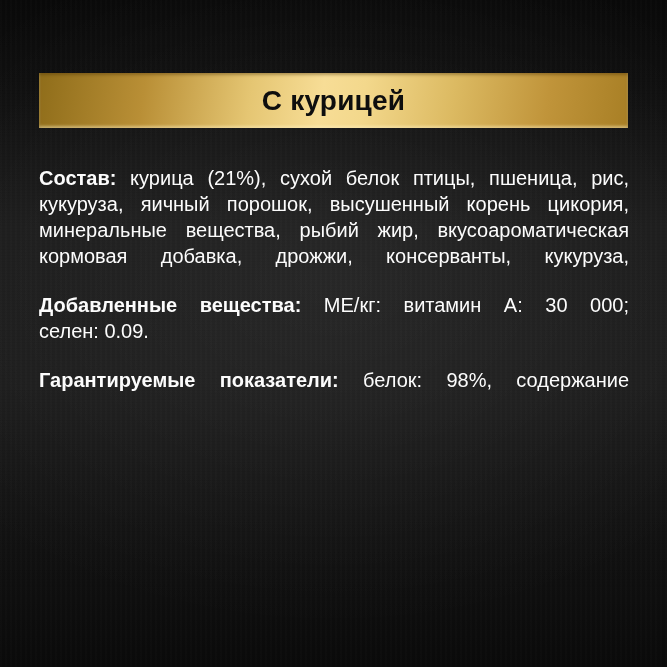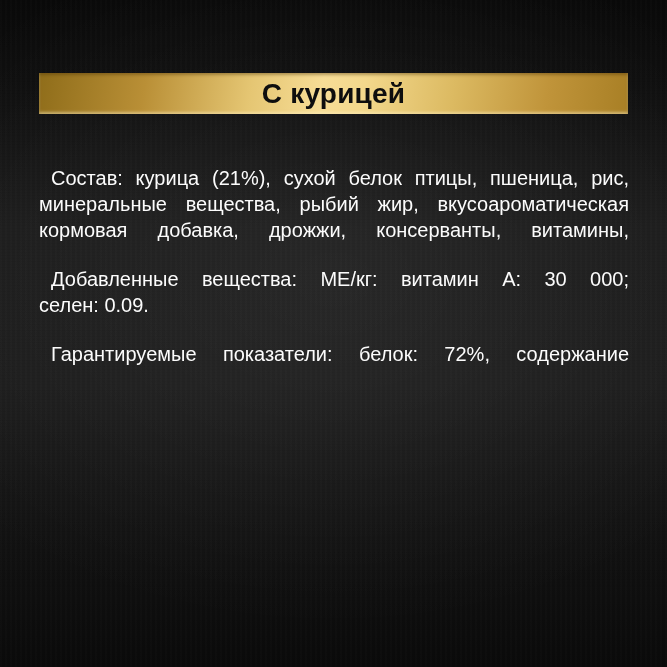--- a/index.html
+++ b/index.html
@@ -15,21 +15,21 @@
   
   .texture {
     position: absolute; inset: 0; pointer-events: none;
     background:
       repeating-linear-gradient(90deg, rgba(255,255,255,0.012) 0 2px, rgba(0,0,0,0) 2px 5px),
       repeating-linear-gradient(0deg, rgba(0,0,0,0.035) 0 1px, rgba(0,0,0,0) 1px 3px);
   }
   .banner {
     position: absolute;
     top: 73px; left: 39px;
-    width: 589px; height: 41px;
+    width: 589px; height: 55px;
     display: flex; align-items: center; justify-content: center;
     background: linear-gradient(98deg,
       #8f6d1a 0%, #b98f36 18%, #e5c673 36%, #f7dd96 48%,
       #f3d88c 55%, #dcba62 70%, #c0943a 86%, #a87f25 100%);
     box-shadow:
       inset 0 2px 3px rgba(70,45,0,0.38),
       inset 0 -2px 3px rgba(255,243,198,0.5);
   }
   .banner-title {
     font-size: 28px;
@@ -44,41 +44,42 @@
     color: #fcfcfc;
     font-size: 20px;
     line-height: 26px;
   }
   .section + .section { margin-top: 23px; }
   .line {
     text-align: justify;
     text-align-last: justify;
   }
   .line.last { text-align-last: left; }
-  .label { font-weight: normal; margin-left: 12px; }
+  .label { font-weight: bold; }
 </style>
 </head>
 <body>
 
 <div class="texture"></div>
 
 <div class="banner">
   <span class="banner-title">С курицей</span>
 </div>
 
 <div class="content">
 
   <div class="section">
     <div class="line"><span class="label">Состав:</span><span> курица (21%), сухой белок птицы, пшеница, рис,</span></div>
+    <div class="line">кукуруза, яичный порошок, высушенный корень цикория,</div>
     <div class="line">минеральные вещества, рыбий жир, вкусоароматическая</div>
-    <div class="line">кормовая добавка, дрожжи, консерванты, витамины,</div>
+    <div class="line">кормовая добавка, дрожжи, консерванты, кукуруза,</div>
   </div>
 
   <div class="section">
     <div class="line"><span class="label">Добавленные вещества:</span><span> МЕ/кг: витамин А: 30 000;</span></div>
     <div class="line last">селен: 0.09.</div>
   </div>
 
   <div class="section">
-    <div class="line"><span class="label">Гарантируемые показатели:</span><span> белок: 72%, содержание</span></div>
+    <div class="line"><span class="label">Гарантируемые показатели:</span><span> белок: 98%, содержание</span></div>
   </div>
 
 </div>
 
 </body></html>

